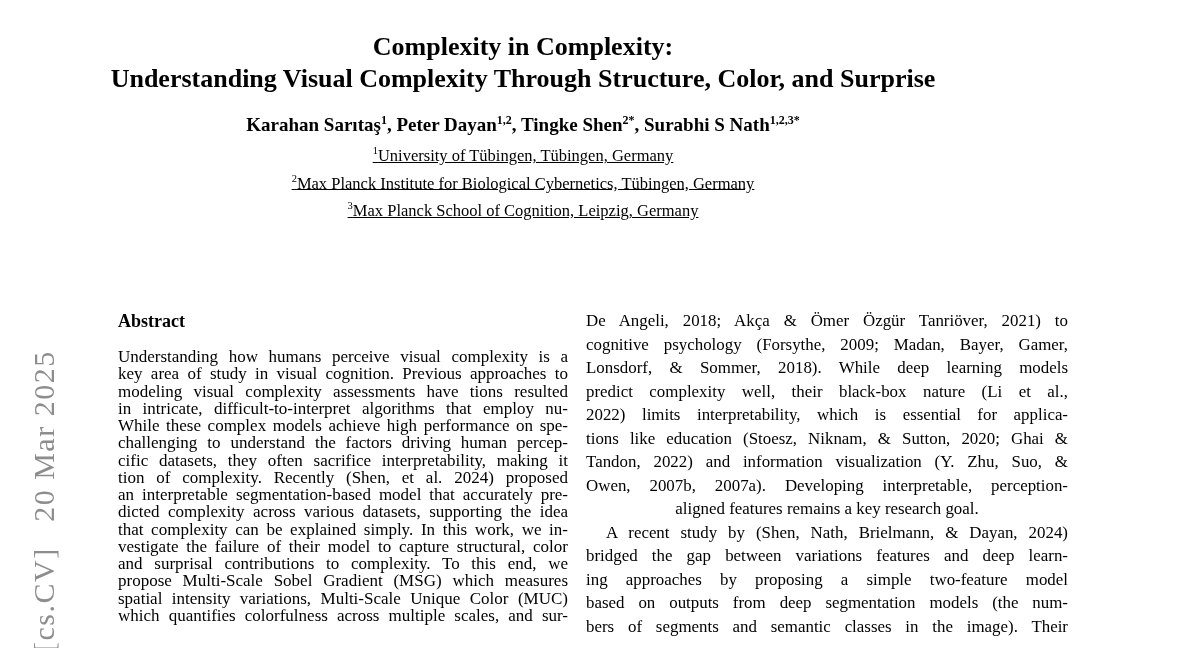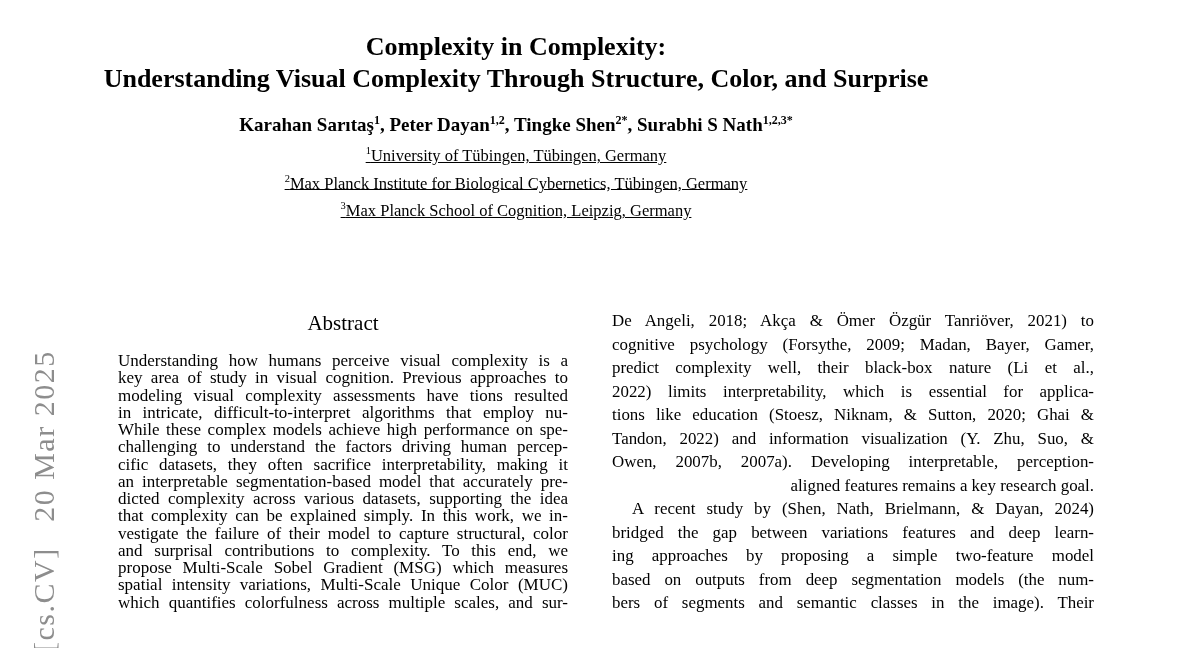--- a/index.html
+++ b/index.html
@@ -21,37 +21,37 @@
     transform-origin: 0 0;
     width: 640px;
     font-size: 30px;
     letter-spacing: 1.5px;
     color: #8d8d8d;
     white-space: nowrap;
   }
   .stamp .stamp-date { margin-left: 0.85em; }
 
   
-  .header { position: absolute; left: 0; top: 0; width: 1032px; text-align: center; }
+  .header { position: absolute; left: 7px; top: 0; width: 1032px; text-align: center; }
   .title { margin-top: 31px; font-size: 26px; font-weight: bold; line-height: 32px; }
   .authors { margin-top: 15px; font-size: 19px; font-weight: bold; line-height: 20px; }
   .authors sup { font-size: 12px; font-weight: bold; }
   .affiliations { margin-top: 4px; font-size: 16.5px; line-height: 23px; text-decoration: underline; }
   .affiliations sup { font-size: 10.5px; }
 
   
   .left-col { position: absolute; left: 118px; top: 311px; width: 450px; }
-  .abstract-heading { text-align: center; font-weight: normal; font-size: 21px; }
+  .abstract-heading { font-weight: bold; font-size: 18px; }
   .abstract-body { margin-top: 16px; font-size: 17px; line-height: 17.25px; }
 
   
-  .right-col { position: absolute; left: 612px; top: 309px; width: 482px; font-size: 16.9px; line-height: 23.5px; }
+  .right-col { position: absolute; left: 586px; top: 309px; width: 482px; font-size: 16.9px; line-height: 23.5px; }
 
   .jline { text-align: justify; text-align-last: justify; }
-  .lline { text-align: right; }
+  .lline { text-align: center; }
   .indent { text-indent: 20px; }
 </style>
 </head>
 <body>
 
 <div class="page">
 
   <div class="stamp">
     <span>[cs.CV]</span><span class="stamp-date">20 Mar 2025</span>
   </div>
@@ -72,35 +72,37 @@
   <div class="left-col">
     <div class="abstract-heading">Abstract</div>
     <div class="abstract-body">
         <div class="jline">Understanding how humans perceive visual complexity is a</div>
         <div class="jline">key area of study in visual cognition. Previous approaches to</div>
         <div class="jline">modeling visual complexity assessments have tions resulted</div>
         <div class="jline">in intricate, difficult-to-interpret algorithms that employ nu-</div>
         <div class="jline">While these complex models achieve high performance on spe-</div>
         <div class="jline">challenging to understand the factors driving human percep-</div>
         <div class="jline">cific datasets, they often sacrifice interpretability, making it</div>
+        <div class="jline">tion of complexity.  Recently (Shen, et al.  2024) proposed</div>
         <div class="jline">an interpretable segmentation-based model that accurately pre-</div>
         <div class="jline">dicted complexity across various datasets, supporting the idea</div>
         <div class="jline">that complexity can be explained simply. In this work, we in-</div>
         <div class="jline">vestigate the failure of their model to capture structural, color</div>
         <div class="jline">and surprisal contributions to complexity.  To this end, we</div>
         <div class="jline">propose Multi-Scale Sobel Gradient (MSG) which measures</div>
         <div class="jline">spatial intensity variations, Multi-Scale Unique Color (MUC)</div>
         <div class="jline">which quantifies colorfulness across multiple scales, and sur-</div>
       </div>
   </div>
 
   <div class="right-col">
       <div>
         <div class="jline">De Angeli, 2018; Akça &amp; Ömer Özgür Tanriöver, 2021) to</div>
         <div class="jline">cognitive psychology (Forsythe, 2009; Madan, Bayer, Gamer,</div>
+        <div class="jline">Lonsdorf, &amp; Sommer, 2018).  While deep learning models</div>
         <div class="jline">predict complexity well, their black-box nature (Li et al.,</div>
         <div class="jline">2022) limits interpretability, which is essential for applica-</div>
         <div class="jline">tions like education (Stoesz, Niknam, &amp; Sutton, 2020; Ghai &amp;</div>
         <div class="jline">Tandon, 2022) and information visualization (Y. Zhu, Suo, &amp;</div>
         <div class="jline">Owen, 2007b, 2007a). Developing interpretable, perception-</div>
         <div class="lline">aligned features remains a key research goal.</div>
       </div>
       <div>
         <div class="jline indent">A recent study by (Shen, Nath, Brielmann, &amp; Dayan, 2024)</div>
         <div class="jline">bridged the gap between variations features and deep learn-</div>

